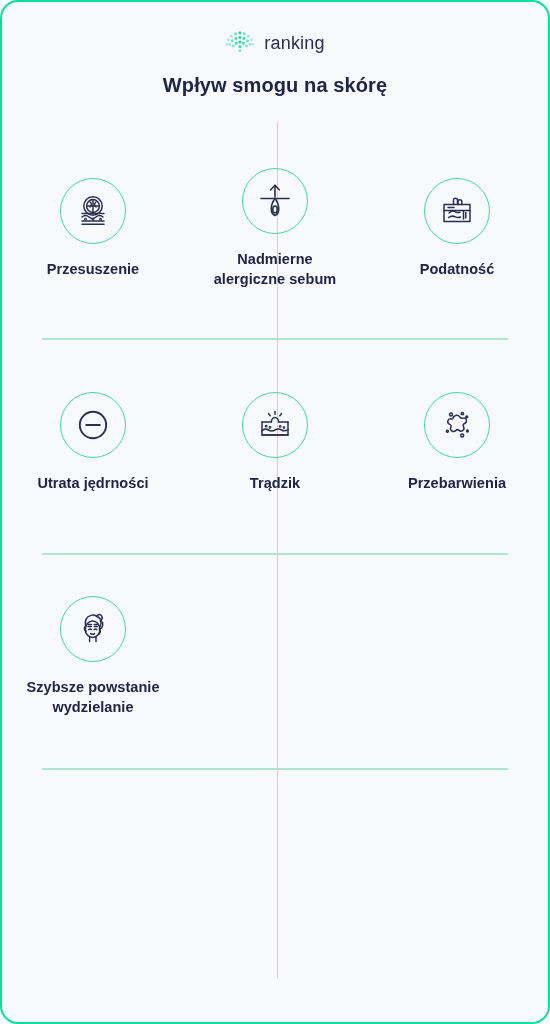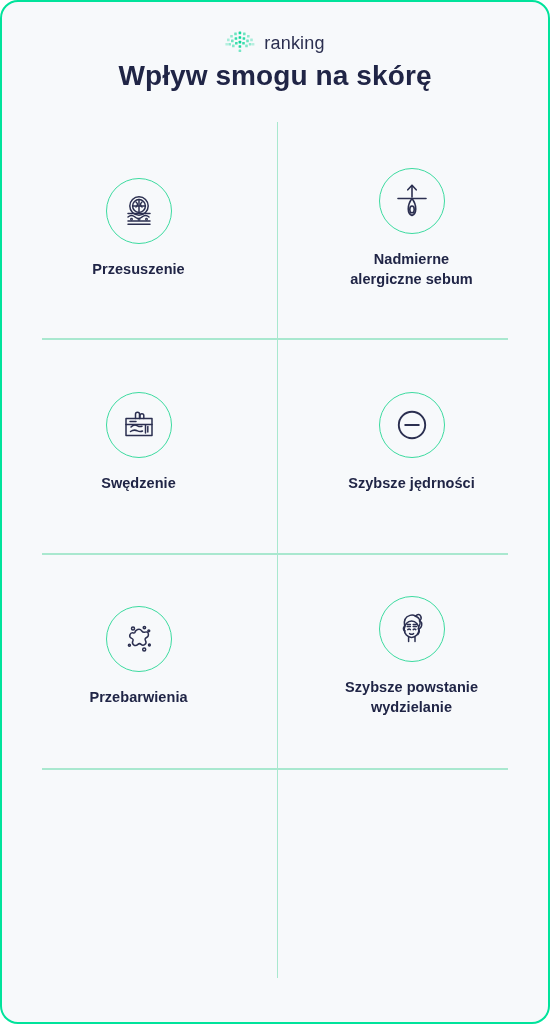--- a/index.html
+++ b/index.html
@@ -48,36 +48,36 @@
     height: 24px;
   }
   .brand-name {
     font-size: 18px;
     font-weight: 500;
     color: #2b2f50;
     letter-spacing: 0.2px;
     line-height: 1;
   }
   .page-title {
-    margin-top: 1px;
-    font-size: 28px;
+    margin-top: 15px;
+    font-size: 20px;
     font-weight: bold;
     color: #202546;
     letter-spacing: 0.1px;
   }
 
   
   .grid {
     position: absolute;
     top: 120px;
     left: 0;
     right: 0;
     bottom: 44px;
     display: grid;
-    grid-template-columns: 1fr 1fr;
+    grid-template-columns: 1fr 1fr 1fr;
     grid-template-rows: repeat(4, 1fr);
   }
   .cell {
     position: relative;
     display: flex;
     flex-direction: column;
     align-items: center;
     justify-content: center;
     padding: 0 18px;
     box-sizing: border-box;
@@ -212,33 +212,52 @@
           <path d="M7 19.5 h26"></path>
           <path d="M16.5 13.5 v-4.2 q0 -2 2 -2 t2 2 v4.2"></path>
           <path d="M21 13.5 v-3.0 q0 -1.8 1.9 -1.8 t1.9 1.8 v3.0"></path>
           <path d="M12 22 q3 -3.2 6.5 -1.2 q2.2 1.3 4.5 0.4"></path>
           <path d="M11.5 26.5 q3.5 -2.4 7 -0.6 q2.6 1.3 5 0.1"></path>
           <path d="M26.5 20.5 v7.5"></path>
           <path d="M28.8 21.6 v5.4"></path>
           <path d="M11 16.6 h6"></path>
         </svg>
       </div>
-      <div class="cell-label">Swędzenie</div>
+      <div class="cell-label">Podatność</div>
     </div>
 
     <div class="cell">
       <div class="icon-circle">
         <svg width="40" height="40" viewBox="0 0 40 40" fill="none" stroke="#2b2f50" stroke-width="1.9" stroke-linecap="round" stroke-linejoin="round">
           <circle cx="20" cy="20" r="13.2"></circle>
           <path d="M13.2 20 H26.8"></path>
         </svg>
       </div>
-      <div class="cell-label">Szybsze jędrności</div>
-    </div>
-
+      <div class="cell-label">Utrata jędrności</div>
+    </div>
+
+    <div class="cell">
+      <div class="icon-circle">
+        <svg width="40" height="40" viewBox="0 0 40 40" fill="none" stroke="#2b2f50" stroke-width="1.5" stroke-linecap="round" stroke-linejoin="round">
+          <path d="M7 17 h9.4 M23.6 17 h9.4"></path>
+          <path d="M7 17 v13 h26 v-13"></path>
+          <path d="M16.4 17 a3.6 4.6 0 0 1 7.2 0"></path>
+          <path d="M20 9.2 v-2.6"></path>
+          <path d="M15.2 10.8 l-1.6 -2.2"></path>
+          <path d="M24.8 10.8 l1.6 -2.2"></path>
+          <path d="M7 25.6 q3.2 -2.6 6.5 -0.6 q3.2 1.9 6.5 0 q3.2 -1.9 6.5 0 q3.2 1.9 6.5 -0.4"></path>
+          <circle cx="11.2" cy="21.2" r="0.85" stroke-width="1.1"></circle>
+          <circle cx="15.0" cy="22.4" r="0.85" stroke-width="1.1"></circle>
+          <circle cx="25.2" cy="21.4" r="0.85" stroke-width="1.1"></circle>
+          <circle cx="29.0" cy="22.6" r="0.85" stroke-width="1.1"></circle>
+          <path d="M7 30 h26"></path>
+        </svg>
+      </div>
+      <div class="cell-label">Trądzik</div>
+    </div>
 
     <div class="cell">
       <div class="icon-circle">
         <svg width="40" height="40" viewBox="0 0 40 40" fill="none" stroke="#2b2f50" stroke-width="1.5" stroke-linecap="round" stroke-linejoin="round">
           <path d="M17.2 11.4 q3.4 -2.4 5.6 0.6 q1.2 1.8 3.4 1.1 q2.8 -0.9 3.2 2.0 q0.3 2.4 -1.8 3.4 q-2.3 1.1 -1.1 3.2 q1.4 2.4 -0.8 3.9 q-2.0 1.4 -3.6 -0.2 q-1.6 -1.6 -3.2 0.0 q-2.1 2.1 -4.2 0.5 q-2.0 -1.5 -0.9 -3.7 q1.0 -2.0 -1.1 -2.8 q-2.6 -1.0 -1.8 -3.6 q0.8 -2.4 3.4 -1.9 q2.0 0.4 1.9 -1.5 z"></path>
           <circle cx="14.0" cy="9.6" r="1.5"></circle>
           <circle cx="25.4" cy="8.6" r="1.2"></circle>
           <circle cx="29.8" cy="11.8" r="0.9"></circle>
           <circle cx="10.4" cy="26.2" r="1.0"></circle>
           <circle cx="25.2" cy="30.4" r="1.5"></circle>

